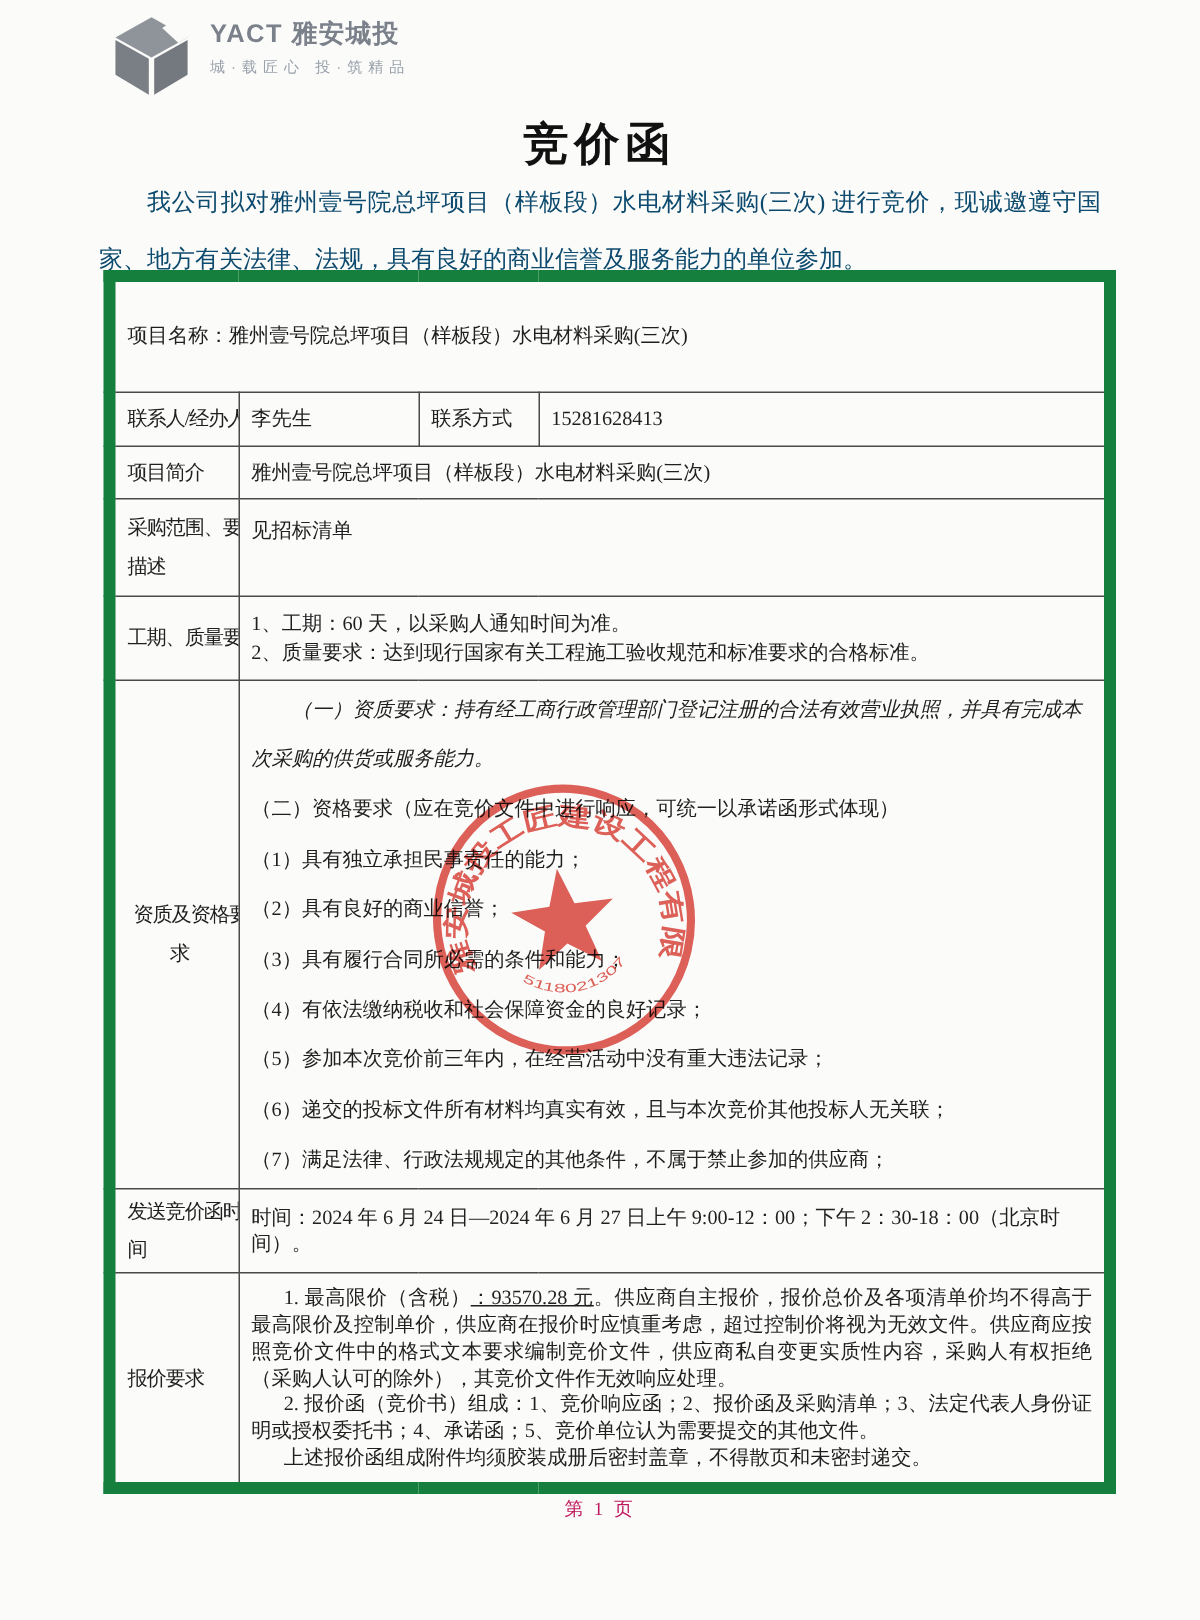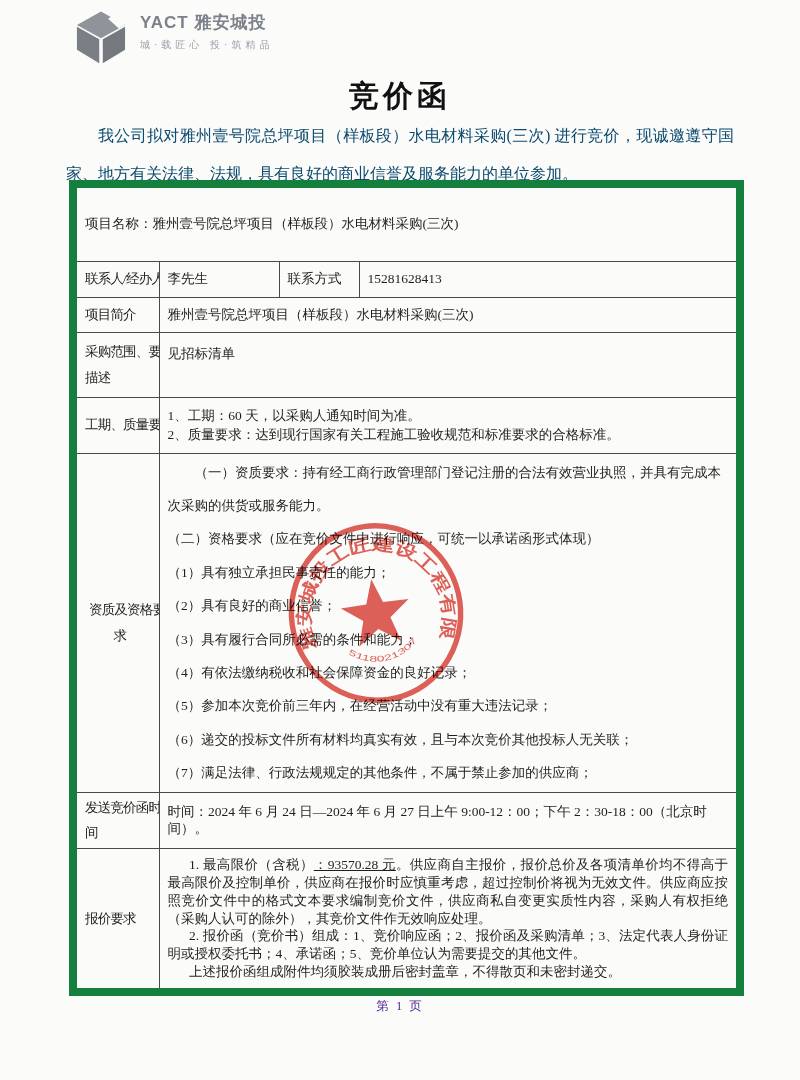--- a/index.html
+++ b/index.html
@@ -45,36 +45,36 @@
   }
   td.lab{
     font-size:12px;letter-spacing:-0.8px;white-space:pre;
     padding:2px 2px 2px 5px;line-height:1.9;
   }
   td.lab.center{text-align:center;padding-left:12px;}
   td.cell-top-pad{vertical-align:bottom;padding-bottom:13px;}
   .tight p{margin:0;line-height:19px;}
   td.qual{padding:6px 22px 6px 12px;}
   .qual p{margin:0;line-height:33.4px;white-space:normal;}
-  .qual p.first{text-indent:2em;}
+  .qual p.first{text-indent:2em;font-style:italic;}
   td.sendtime{line-height:17.5px;}
   td.quote{padding:4px 8px;}
   .quote p{margin:0;line-height:17.8px;text-align:justify;text-indent:1.6em;}
   .u-line{text-decoration:underline;}
   
   .stamp{
     position:absolute;left:286px;top:518px;width:180px;height:190px;
     transform:rotate(-8deg);
     mix-blend-mode:multiply;opacity:.88;
     pointer-events:none;
   }
   
   .footer{
     position:absolute;top:998px;left:0;width:100%;
-    text-align:center;font-size:12.5px;color:#4c1d95;letter-spacing:2px;
+    text-align:center;font-size:12.5px;color:#be185d;letter-spacing:2px;
   }
 </style>
 </head>
 <body>
 
 <div class="page">
 
   <div class="logo-wrap">
     <svg class="logo-cube" viewBox="0 0 60 64">
       <polygon points="30,4 57,19 30,34 3,19" fill="#8f949a"></polygon>

